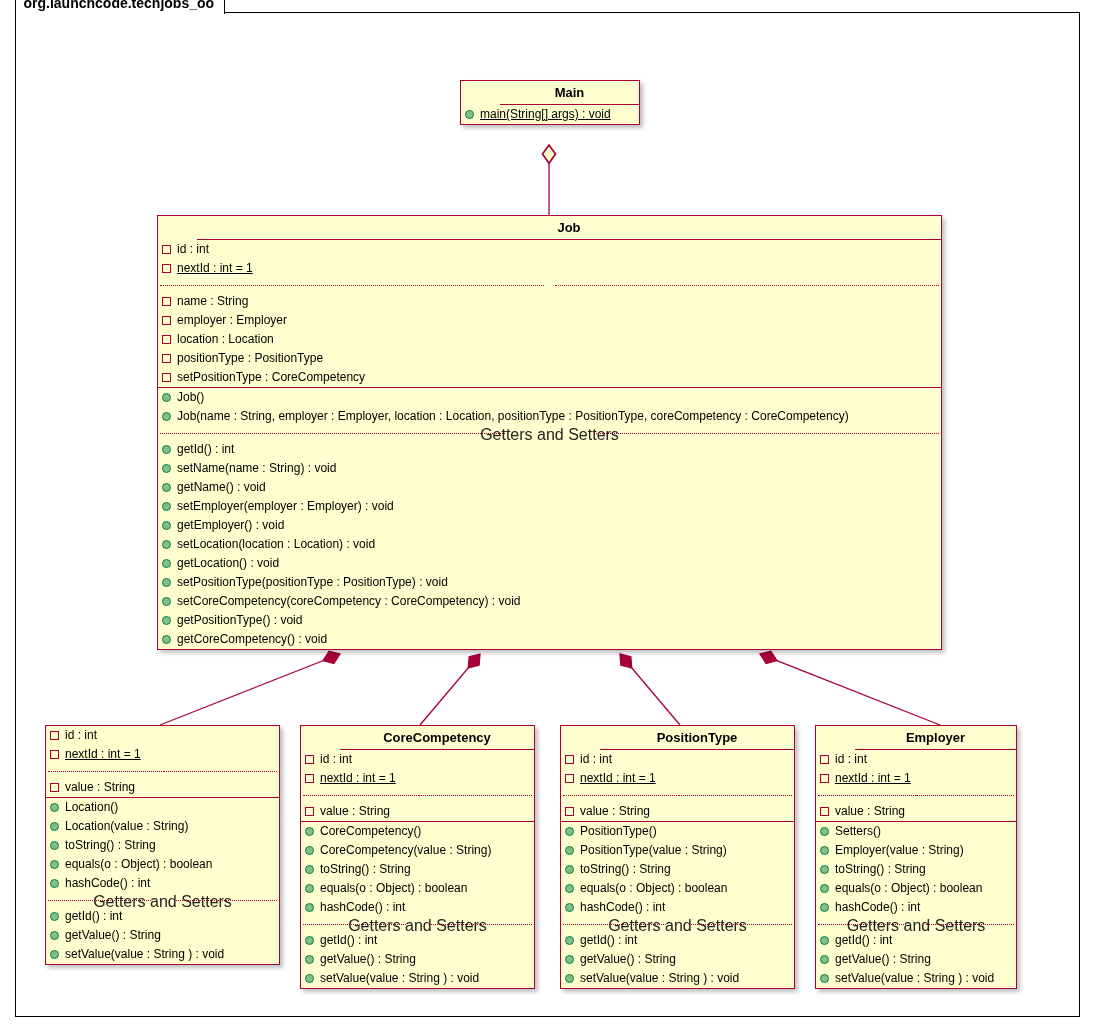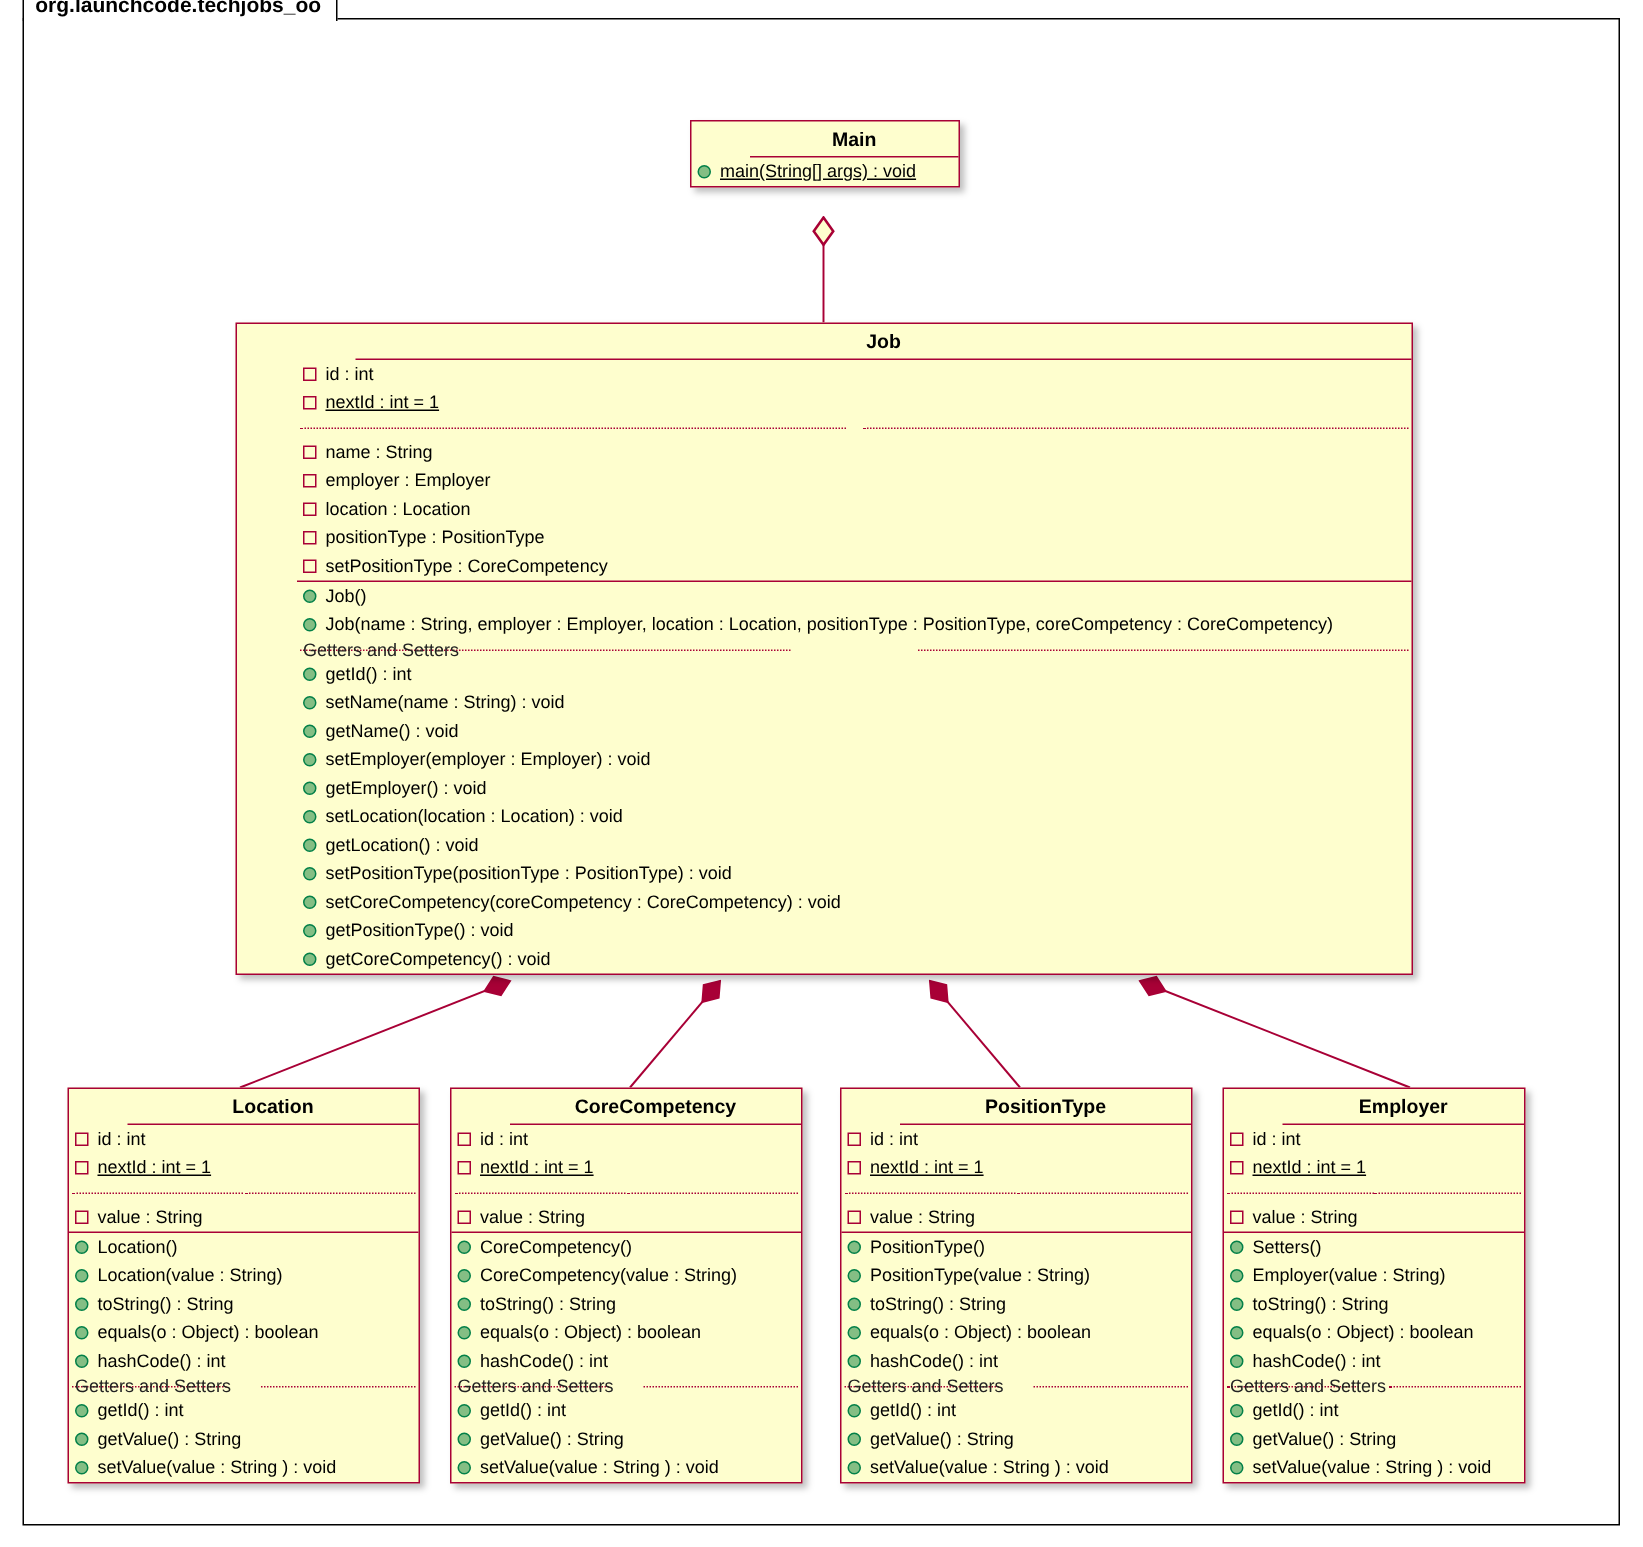--- a/index.html
+++ b/index.html
@@ -66,22 +66,22 @@
   .row {
     display: flex;
     align-items: center;
     padding: 1px 6px 1px 4px;
     line-height: 17px;
     white-space: nowrap;
   }
   .sep {
     position: relative;
     height: 14px;
-    text-align: left;
-    font-size: 12px;
+    text-align: center;
+    font-size: 16px;
     color: #222;
   }
   .sep::before, .sep::after{
     content:"";
     position:absolute;
     top:50%;
     width:44%;
     border-top:1px dotted #A80036;
   }
   .sep::before{ left:2px; }
@@ -153,21 +153,21 @@
   <div class="class-box" id="box-main" style="left:460px; top:80px; width:180px;">
     <div class="class-title">Main</div>
     <div class="section">
       <div class="row">
         <span class="ico method"></span>
         <span class="underline">main(String[] args) : void</span>
       </div>
     </div>
   </div>
 
-  <div class="class-box" id="box-job" style="left:157px; top:215px; width:785px;padding-left:40px;">
+  <div class="class-box" id="box-job" style="left:157px; top:215px; width:785px;">
     <div class="class-title">Job</div>
     <div class="section">
         <div class="row">
           <span class="ico field"></span>
           <span>id : int</span>
         </div>
         <div class="row">
           <span class="ico field"></span>
           <span class="underline">nextId : int = 1</span>
         </div>
@@ -244,21 +244,20 @@
           <span>getPositionType() : void</span>
         </div>
         <div class="row">
           <span class="ico method"></span>
           <span>getCoreCompetency() : void</span>
         </div>
       </div>
   </div>
 
   <div class="class-box sub" style="left:45px;  top:725px; width:235px;">
-      <div class="class-title">Location</div>
       <div class="section">
         <div class="row">
           <span class="ico field"></span>
           <span>id : int</span>
         </div>
         <div class="row">
           <span class="ico field"></span>
           <span class="underline">nextId : int = 1</span>
         </div>
         <div class="sep nolabel"></div>

